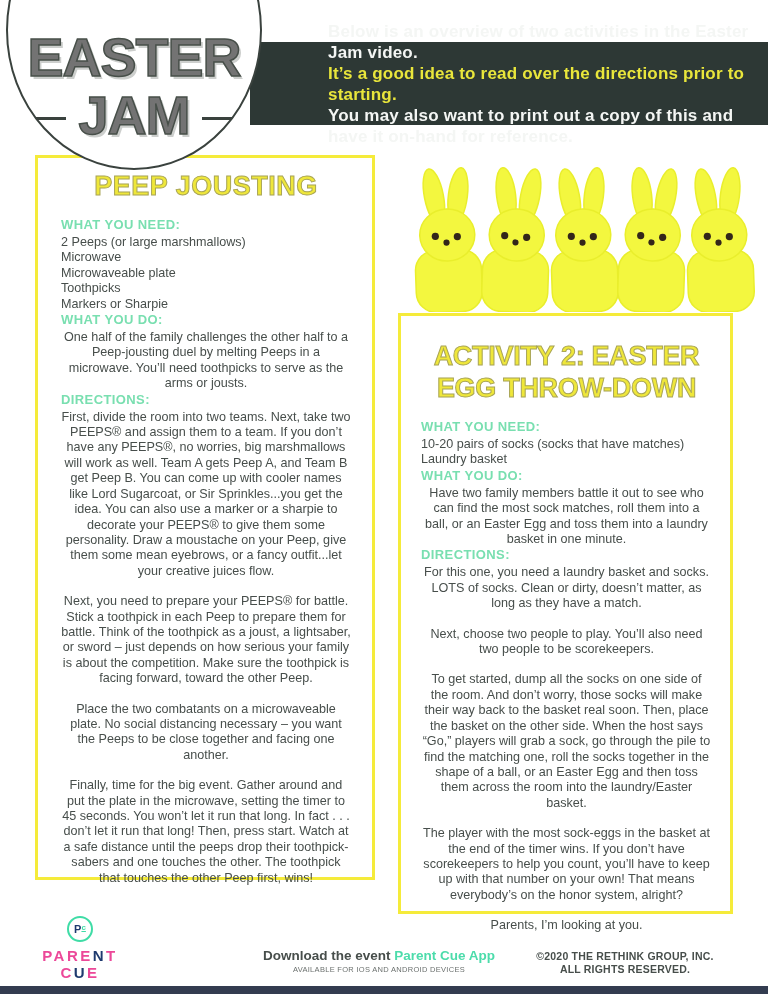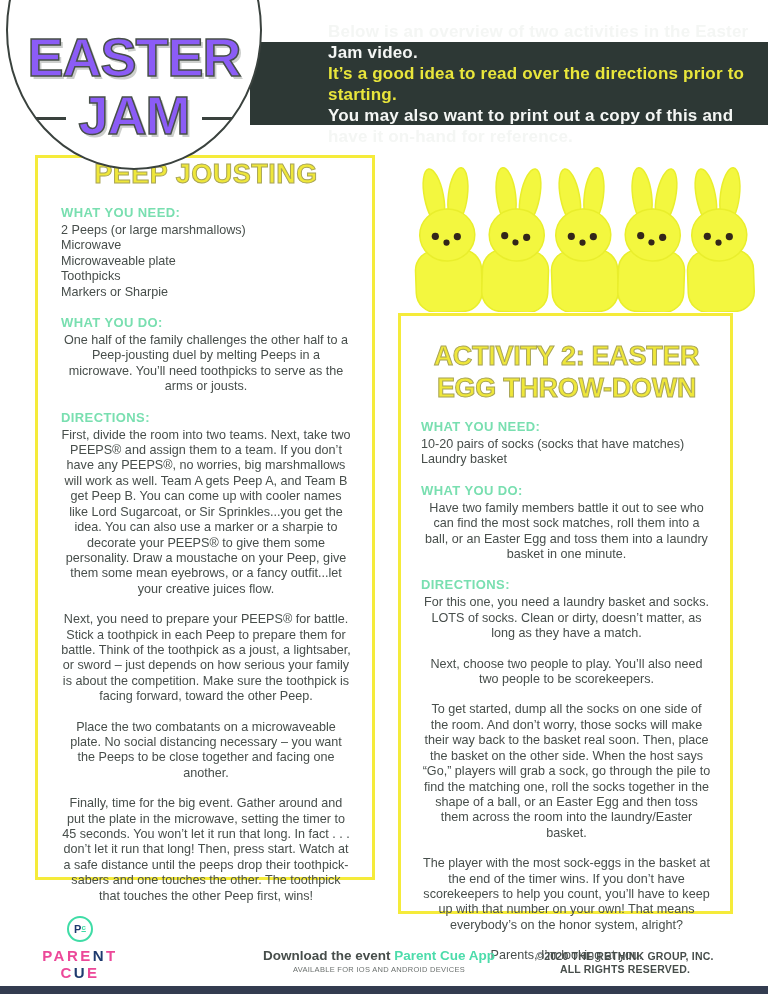--- a/index.html
+++ b/index.html
@@ -28,21 +28,21 @@
     position: absolute; left: 6px; top: -110px; width: 256px; height: 280px;
     background: #ffffff; border: 2px solid #3a423e; border-radius: 50%;
     z-index: 2;
   }
   .logo-text {
     position: absolute; left: 4px; top: 0; width: 260px; z-index: 3;
     text-align: center;
   }
   .logo-word {
     font-weight: bold; font-size: 54px; letter-spacing: -1px;
-    color: #8b5cf6;
+    color: #737373;
     -webkit-text-stroke: 1.5px #474f49;
     text-shadow: 2.5px 2.5px 0 rgba(90,95,88,.30);
   }
   .logo-row1 { position: absolute; left: 0; top: 26px; width: 100%; }
   .logo-row2 {
     position: absolute; left: 0; top: 84px; width: 100%;
     display: flex; align-items: center; justify-content: center; gap: 12px;
   }
   .logo-dash { width: 30px; height: 3px; background: #3a423e; margin-top: 6px; }
 
@@ -55,21 +55,21 @@
 
   .activity-title {
     text-align: center; font-weight: bold; font-size: 27px; line-height: 32px;
     color: #efe73a; -webkit-text-stroke: 1px #a9a557; letter-spacing: .5px;
     margin-top: 27px;
   }
   .box2 .activity-title { margin-top: 24px; letter-spacing: -.3px; }
 
   .sec-label {
     color: #79dfb0; font-weight: bold; font-size: 13px; letter-spacing: .4px;
-    margin-top: 15px; margin-bottom: 3px;
+    margin-top: 0; margin-bottom: 3px;
   }
   .box1 .sec-label.first, .box2 .sec-label.first { margin-top: 15px; }
   .body-text, .need-item {
     color: #474e4b; font-size: 12.6px; line-height: 15.4px;
   }
   .para { margin-top: 15px; text-align: center; }
   .para.tight { margin-top: 0; }
 
   
   .peeps { position: absolute; left: 408px; top: 156px; width: 352px; height: 156px; }
@@ -163,21 +163,21 @@
         <ellipse cx="324" cy="40" rx="9.5" ry="28" fill="#f3f73f" stroke="#e9ee2c" stroke-width="1.5" transform="rotate(9 324 40)"></ellipse>
         <rect x="279" y="94" width="66" height="62" rx="20" fill="#f3f73f" stroke="#e9ee2c" stroke-width="1.5"></rect>
         <ellipse cx="312" cy="79" rx="27.5" ry="26" fill="#f3f73f" stroke="#e9ee2c" stroke-width="1.5"></ellipse>
         <circle cx="300" cy="80" r="3.6" fill="#33261a"></circle>
         <circle cx="311" cy="86.5" r="3.1" fill="#33261a"></circle>
         <circle cx="322" cy="81" r="3.6" fill="#33261a"></circle>
       </g>
     </svg>
 
   <div class="activity-box box1">
-    <div class="activity-title" style="margin-top:0;">PEEP JOUSTING</div>
+    <div class="activity-title" style="margin-top:12px;">PEEP JOUSTING</div>
 
     <div class="sec-label first">WHAT YOU NEED:</div>
     <div class="need-item">2 Peeps (or large marshmallows)</div>
     <div class="need-item">Microwave</div>
     <div class="need-item">Microwaveable plate</div>
     <div class="need-item">Toothpicks</div>
     <div class="need-item">Markers or Sharpie</div>
 
     <div class="sec-label">WHAT YOU DO:</div>
     <div class="body-text para tight">One half of the family challenges the other half to a Peep-jousting duel by melting Peeps in a microwave. You’ll need toothpicks to serve as the arms or jousts.</div>

